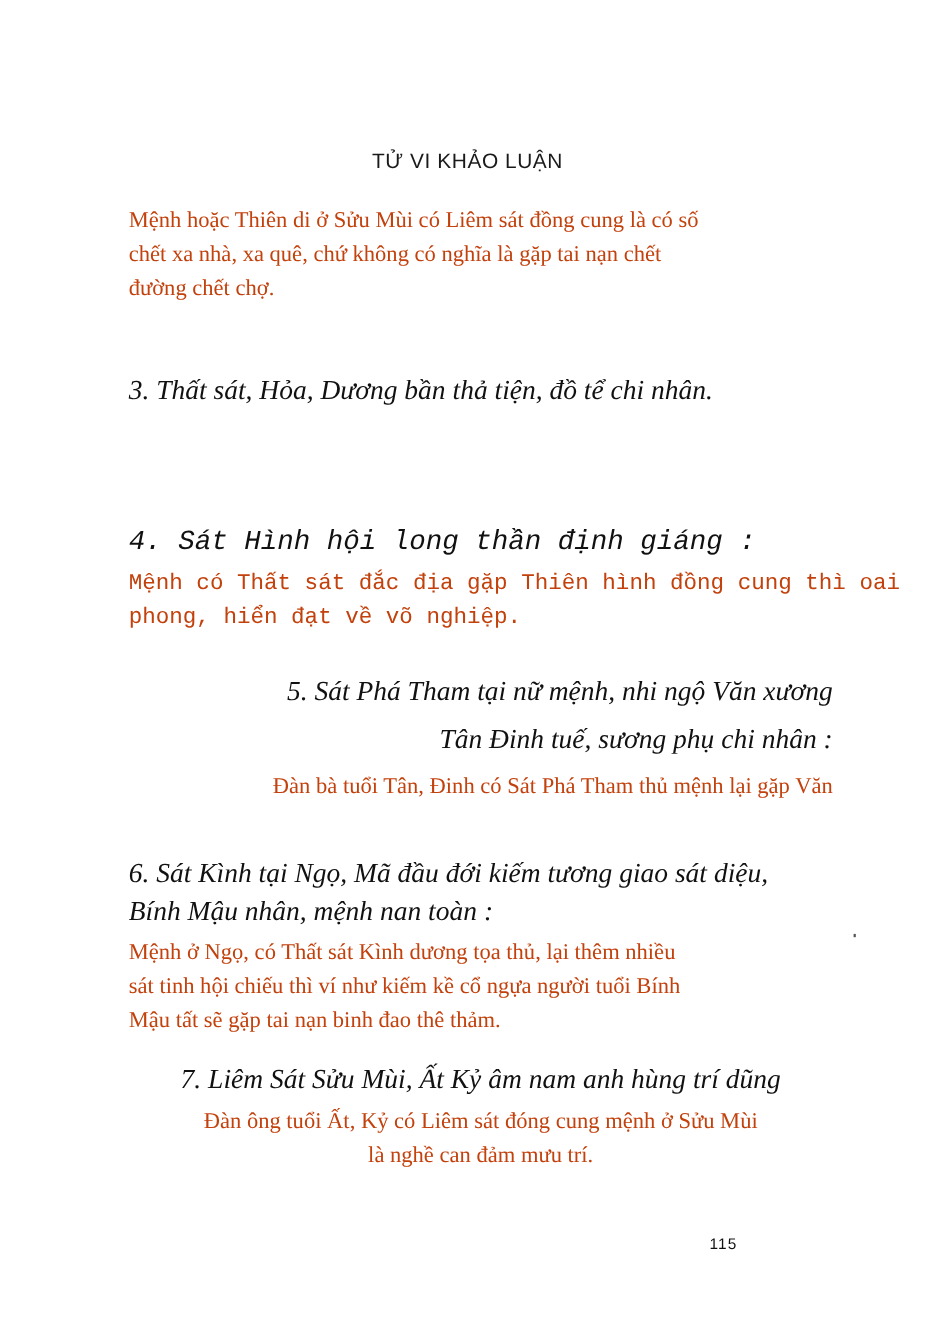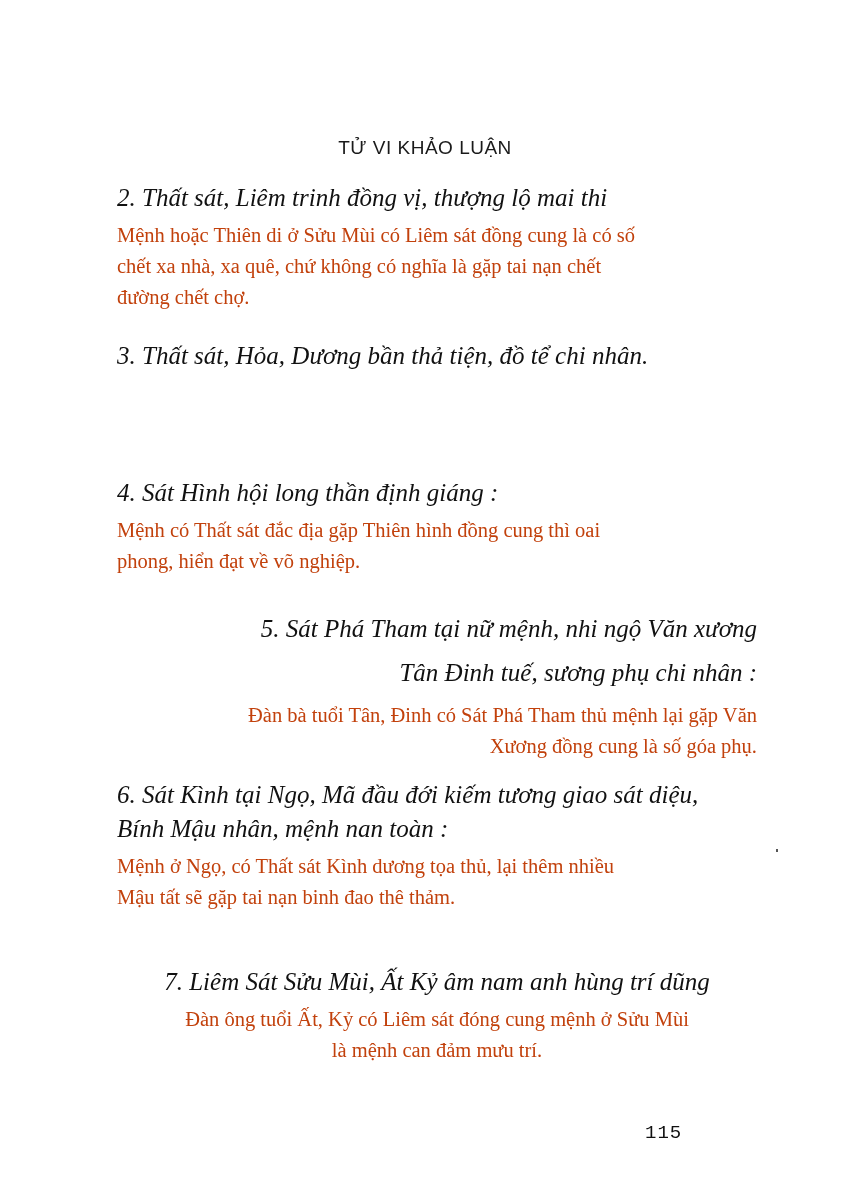--- a/index.html
+++ b/index.html
@@ -49,97 +49,94 @@
       margin-top: 5px;
       color: #c2410c;
       white-space: nowrap;
     }
     .body-text .line { display: block; }
     .heading .line { display: block; }
     .page-number {
       position: absolute;
       top: 1122px;
       left: 645px;
-      font-family: Liberation Mono, monospace;
-      font-size: 19px;
+      font-family: Liberation Sans, sans-serif;
+      font-size: 14px;
       letter-spacing: 1px;
       color: #111;
     }
     .speck {
       position: absolute;
       left: 776px;
       top: 849px;
       width: 2px;
       height: 3px;
       background: #555;
     }
   </style>
 </head>
 <body>
 
 <div class="page">
 
   <div class="running-header">TỬ VI KHẢO LUẬN</div>
 
   <div class="section" style="top:180px;">
-    <div class="heading">
-      <span class="line">2. Thất sát, Liêm trinh đồng vị, thượng lộ mai thi</span>
-    </div>
     <div class="body-text">
       <span class="line">Mệnh hoặc Thiên di ở Sửu Mùi có Liêm sát đồng cung là có số</span>
       <span class="line">chết xa nhà, xa quê, chứ không có nghĩa là gặp tai nạn chết</span>
       <span class="line">đường chết chợ.</span>
     </div>
   </div>
 
   <div class="section" style="top:338px;">
     <div class="heading">
       <span class="line">3. Thất sát, Hỏa, Dương bần thả tiện, đồ tể chi nhân.</span>
     </div>
   </div>
 
-  <div class="section" style="top:475px;">
+  <div class="section" style="top:475px;font-family:Liberation Mono, monospace;">
     <div class="heading">
       <span class="line">4. Sát Hình hội long thần định giáng :</span>
     </div>
     <div class="body-text">
       <span class="line">Mệnh có Thất sát đắc địa gặp Thiên hình đồng cung thì oai</span>
       <span class="line">phong, hiển đạt về võ nghiệp.</span>
     </div>
   </div>
 
   <div class="section" style="top:607px;text-align:right;">
     <div class="heading" style="line-height:44px;">
       <span class="line">5. Sát Phá Tham tại nữ mệnh, nhi ngộ Văn xương</span>
       <span class="line">Tân Đinh tuế, sương phụ  chi nhân :</span>
     </div>
     <div class="body-text">
       <span class="line">Đàn bà tuổi Tân, Đinh có Sát Phá Tham thủ mệnh lại gặp Văn</span>
-      <span class="line">Xương đồng cung là số góa phụ.</span>
     </div>
   </div>
 
   <div class="section" style="top:778px;">
     <div class="heading" style="line-height:34px;">
       <span class="line">6. Sát Kình tại Ngọ, Mã đầu đới kiếm tương giao sát diệu,</span>
       <span class="line">Bính Mậu nhân, mệnh nan toàn :</span>
     </div>
     <div class="body-text">
       <span class="line">Mệnh ở Ngọ, có Thất sát Kình dương tọa thủ, lại thêm nhiều</span>
+      <span class="line">sát tinh hội chiếu thì ví như kiếm kề cổ ngựa người tuổi Bính</span>
       <span class="line">Mậu tất sẽ gặp tai nạn binh đao thê thảm.</span>
     </div>
   </div>
 
   <div class="section" style="top:964px;text-align:center;">
     <div class="heading">
       <span class="line">7. Liêm Sát Sửu Mùi, Ất Kỷ âm nam anh hùng trí dũng</span>
     </div>
     <div class="body-text">
       <span class="line">Đàn ông tuổi Ất, Kỷ có Liêm sát đóng cung mệnh ở Sửu Mùi</span>
-      <span class="line">là mệnh can đảm mưu trí.</span>
+      <span class="line">là nghề can đảm mưu trí.</span>
     </div>
   </div>
 
   <div class="speck"></div>
 
   <div class="page-number">115</div>
 
 </div>
 
 </body></html>

